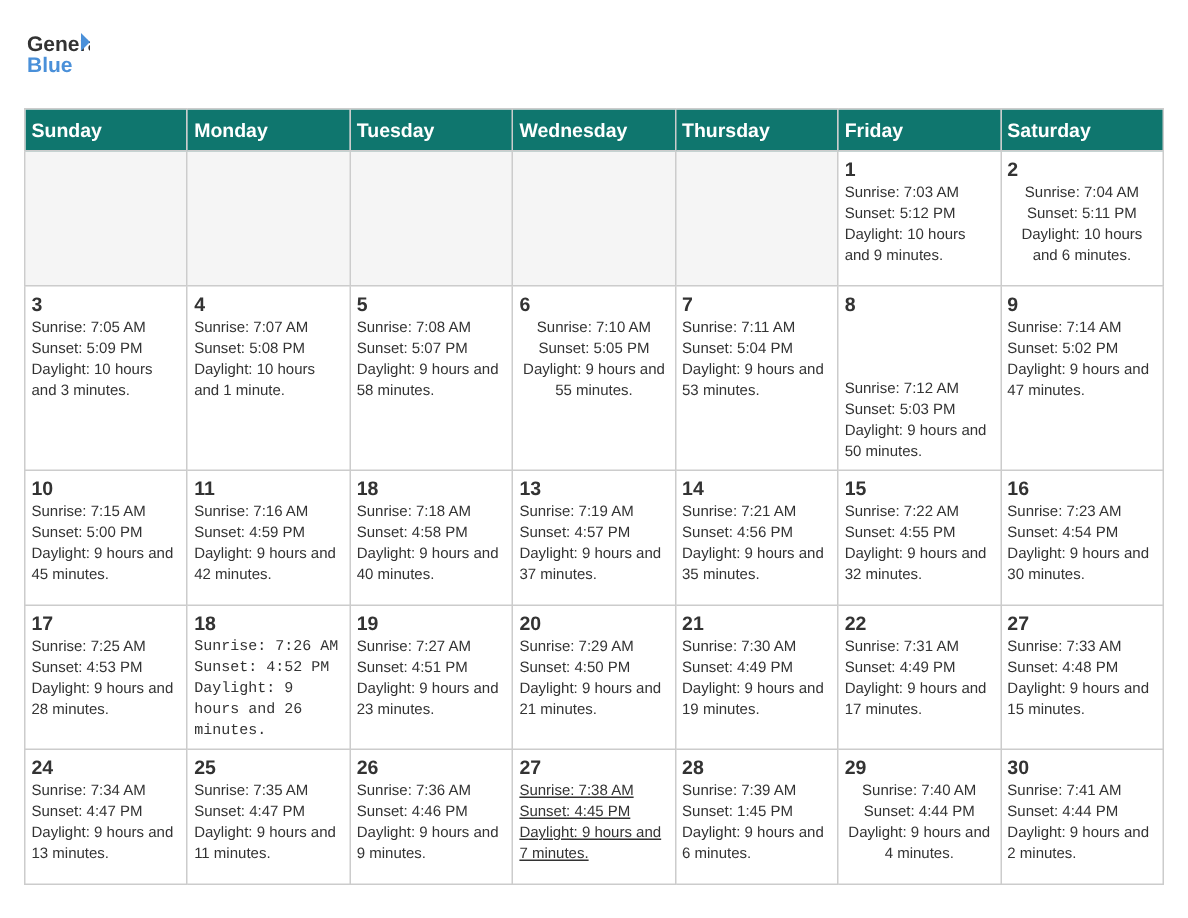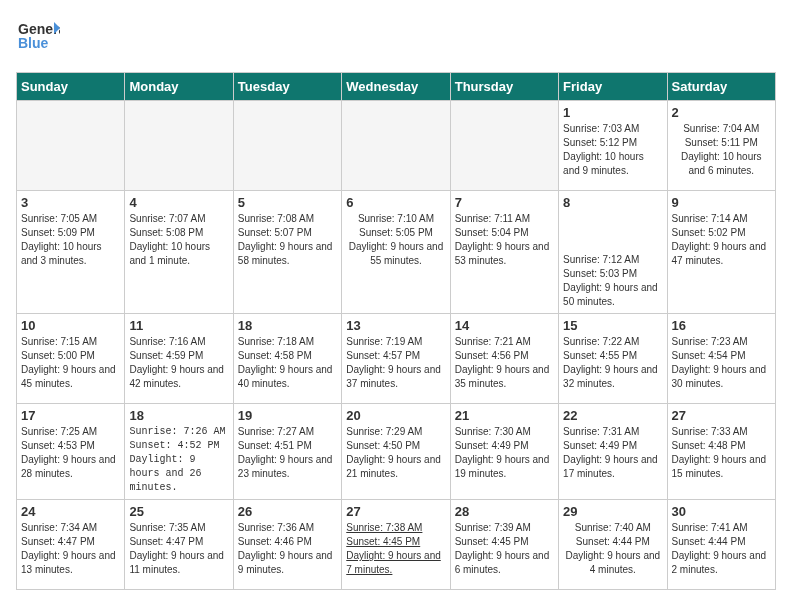--- a/index.html
+++ b/index.html
@@ -274,21 +274,21 @@
         </td>
         <td>
           <span class="day-num">27</span>
           <div class="day-info" style="white-space: pre-line; text-decoration: underline;">Sunrise: 7:38 AM
 Sunset: 4:45 PM
 Daylight: 9 hours and 7 minutes.</div>
         </td>
         <td>
           <span class="day-num">28</span>
           <div class="day-info" style="white-space: pre-line;">Sunrise: 7:39 AM
-Sunset: 4:45 PM
+Sunset: 1:45 PM
 Daylight: 9 hours and 6 minutes.</div>
         </td>
         <td>
           <span class="day-num">29</span>
           <div class="day-info" style="white-space: pre-line; text-align: center;">Sunrise: 7:40 AM
 Sunset: 4:44 PM
 Daylight: 9 hours and 4 minutes.</div>
         </td>
         <td>
           <span class="day-num">30</span>

